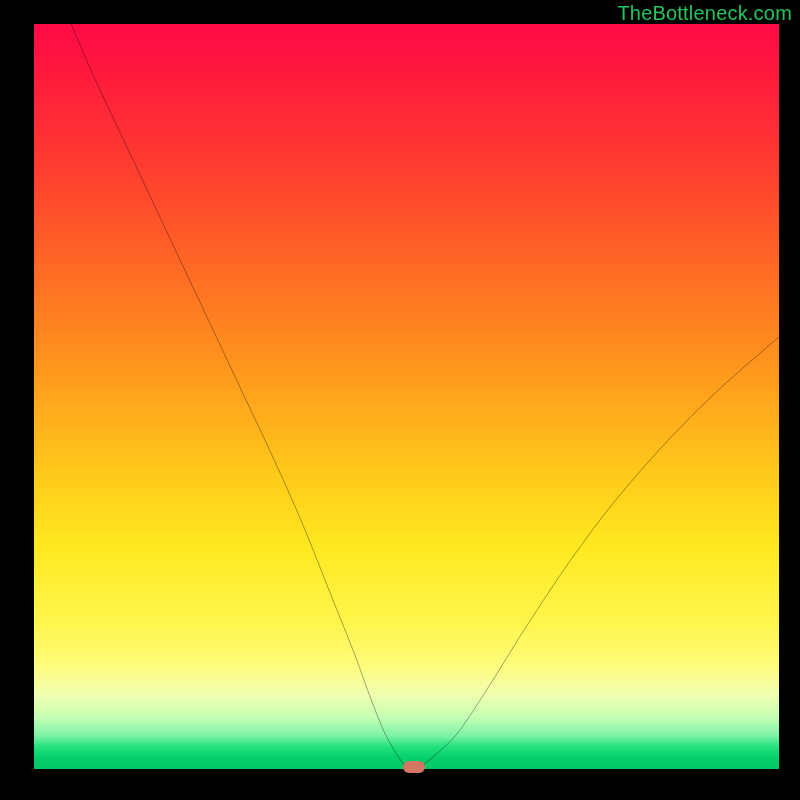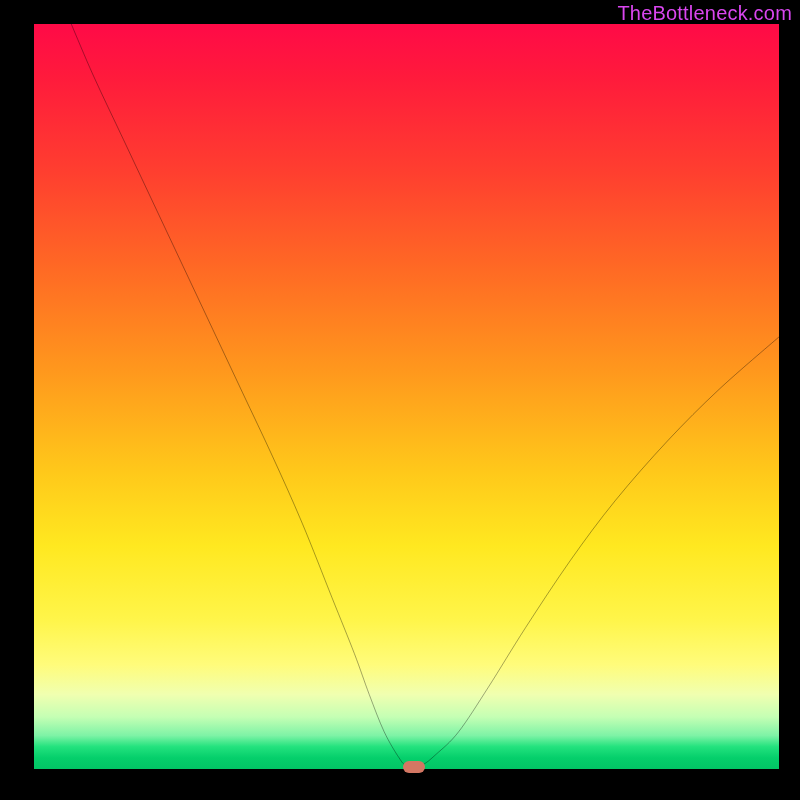--- a/index.html
+++ b/index.html
@@ -39,21 +39,21 @@
       #7ef3a6 95.5%,
       #23e27e 97%,
       #05cf6b 98.5%,
       #02c565 100%
     );
   }
   .watermark {
     position: absolute;
     top: 2px;
     right: 8px;
-    color: #d946ef;
+    color: #22c55e;
     font-size: 20px;
     font-weight: 500;
     letter-spacing: 0.2px;
     user-select: none;
   }
   svg.curve {
     position: absolute;
     left: 0;
     top: 0;
     width: 745px;

